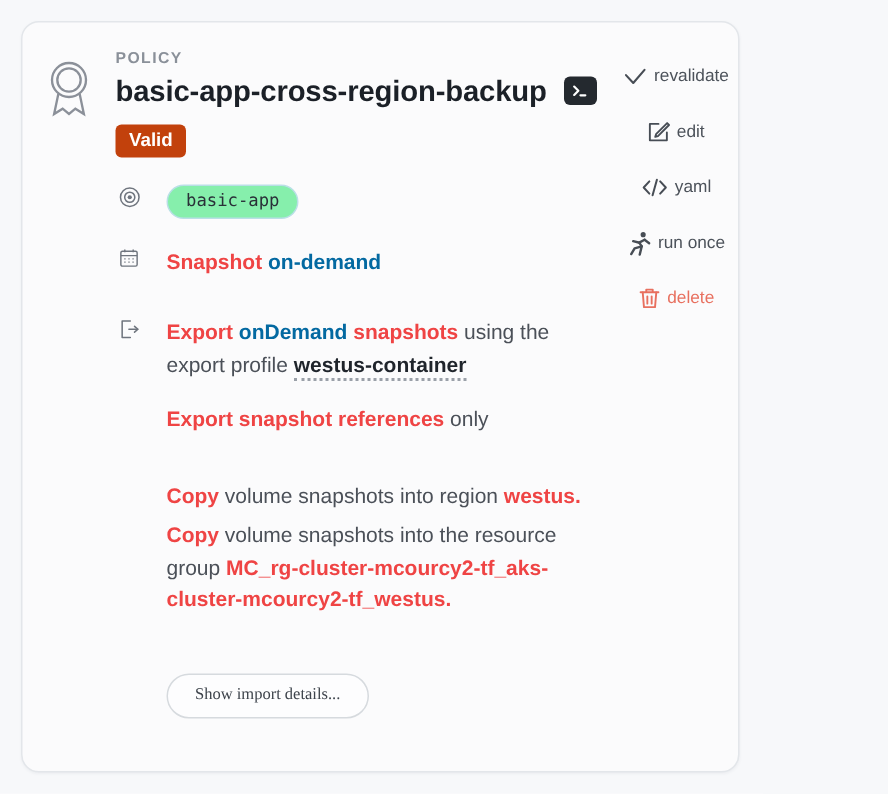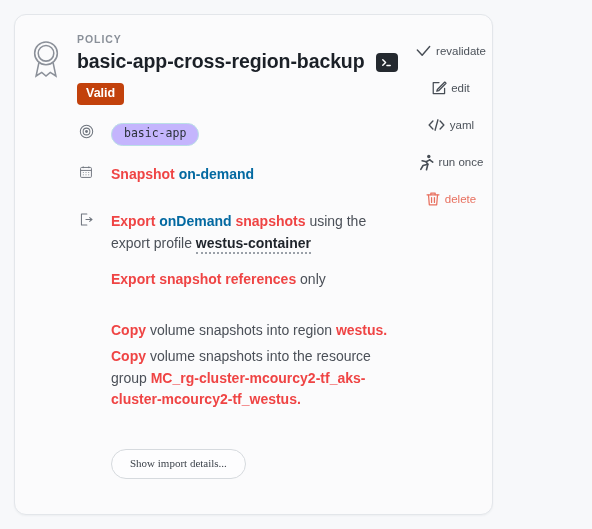--- a/index.html
+++ b/index.html
@@ -56,21 +56,21 @@
     font-size: 10.5px;
     letter-spacing: 0.09em;
     font-weight: 700;
     color: #8a9099;
     text-transform: uppercase;
     margin: 0 0 6px 0;
   }
 
   .title-row {
     display: flex;
-    align-items: flex-end;
+    align-items: flex-start;
     gap: 11px;
     margin-bottom: 11px;
   }
   .title {
     font-size: 19.5px;
     font-weight: 700;
     color: #1b2027;
     letter-spacing: -0.1px;
     line-height: 1.1;
   }
@@ -111,21 +111,21 @@
     padding-top: 1px;
     color: #6f757e;
     display: flex;
     justify-content: center;
   }
   .row-body { flex: 1 1 auto; min-width: 0; }
 
   .chip {
     display: inline-block;
     border: 1px solid #b9dfe6;
-    background: #c4b5fd;
+    background: #86efac;
     color: #2a3038;
     border-radius: 12px;
     padding: 3px 12px 4px 12px;
     font-family: "DejaVu Sans Mono", "Liberation Mono", monospace;
     font-size: 11.5px;
     line-height: 1.2;
   }
 
   .line {
     font-size: 14px;

